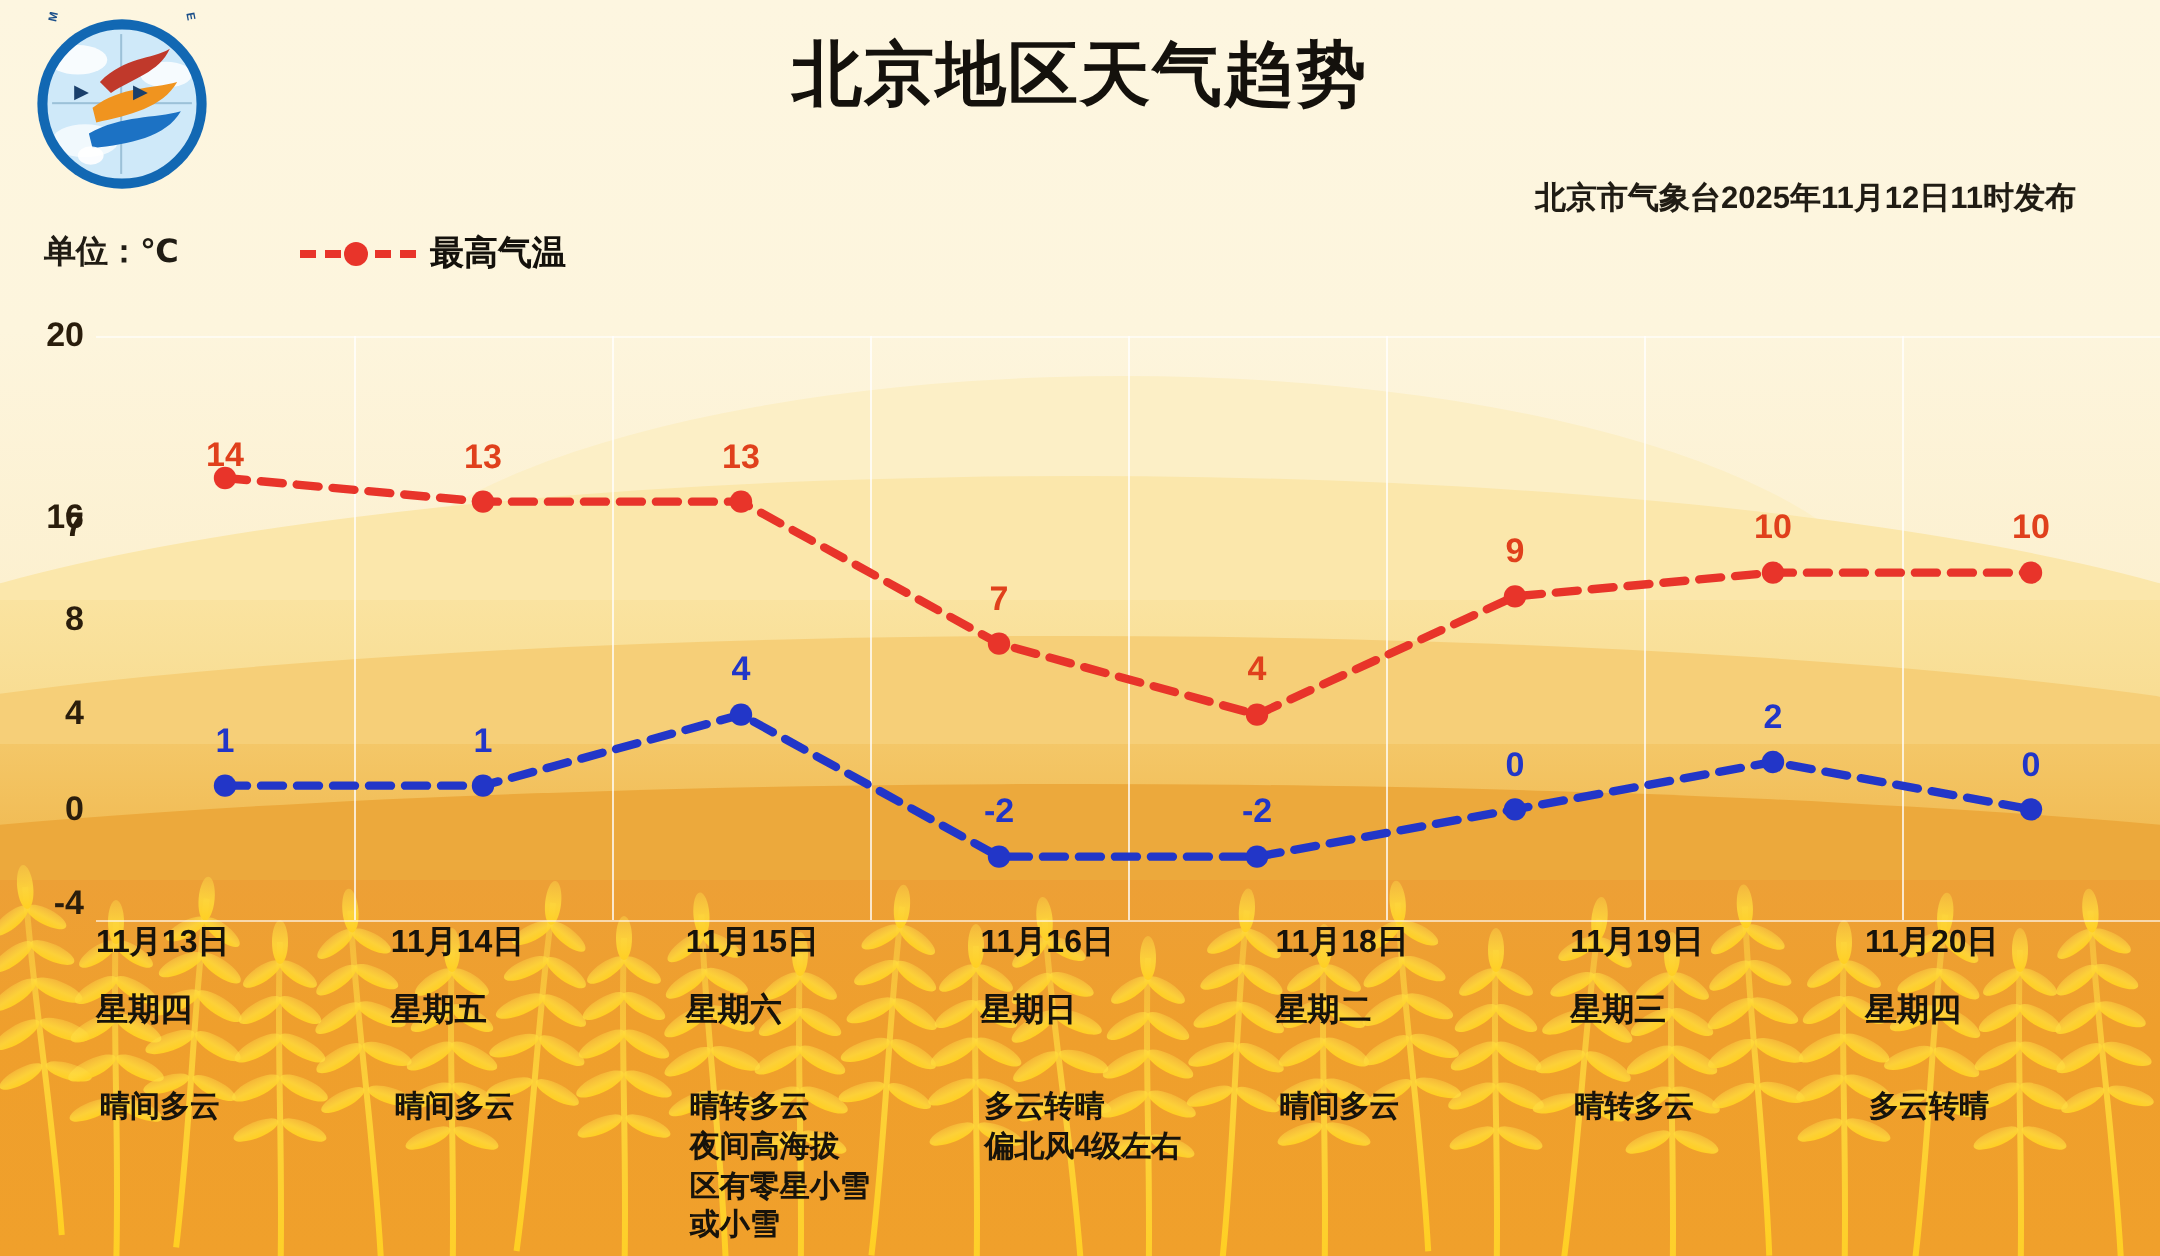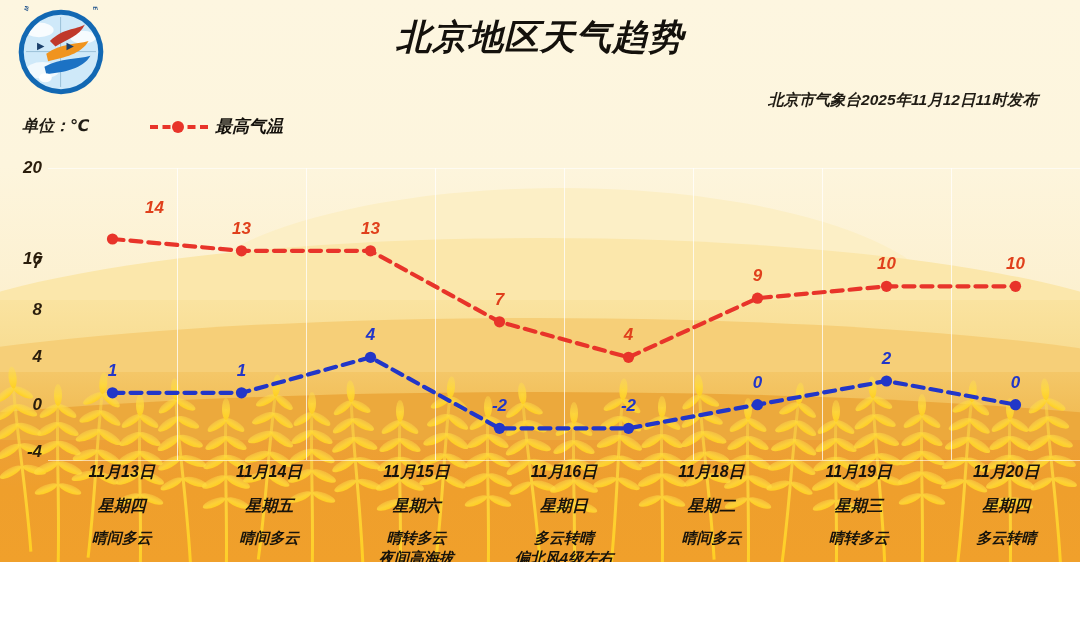--- a/index.html
+++ b/index.html
@@ -3,24 +3,23 @@
 <meta charset="utf-8">
 <style>
   * { box-sizing: border-box; margin: 0; padding: 0; }
   html, body {
     width: 1080px; height: 628px;
     font-family: "Liberation Sans", "DejaVu Sans", sans-serif;
     overflow: hidden;
   }
   #app {
     position: relative;
-    width: 1080px; height: 562px;
+    width: 1080px; height: 628px;
     background: #fdf6e3;
     overflow: hidden;
-    font-style: italic;
   }
 
   
   .bg { position: absolute; inset: 0; z-index: 0; }
   .sky {
     position: absolute; left: 0; right: 0; top: 0; height: 300px;
     background: linear-gradient(to bottom, #fdf6e0 0%, #fdf5dd 55%, #fcf0cf 100%);
   }
   .hill {
     position: absolute; left: 0; right: 0;
@@ -123,28 +122,28 @@
   }
   .pt-label.high { color: #e0401c; }
   .pt-label.low  { color: #2236c8; }
 
   
   .days {
     position: absolute; left: 48px; right: 0; top: 458px; height: 170px;
     display: flex; z-index: 6;
   }
   .day {
-    flex: 1 1 0; text-align: center;
+    flex: 1 1 0; 
     padding-top: 4px;
     color: #17130b;
   }
   .day-date { font-size: 16px; font-weight: bold; line-height: 1.25; }
   .day-week { font-size: 16px; font-weight: bold; margin-top: 14px; line-height: 1.25; }
   .day-cond {
-    font-size: 15px; font-weight: bold; margin-top: 12px;
+    font-size: 15px; font-weight: bold; margin-top: 28px;
     line-height: 1.32; white-space: pre-line;
     padding: 0 2px;
   }
 </style>
 </head>
 <body>
 
 <div id="app">
 
   <div class="bg">
@@ -303,21 +302,21 @@
         <circle cx="112.5" cy="392.8333333333333" r="5.6" fill="#2236c8"></circle>
         <circle cx="241.5" cy="392.8333333333333" r="5.6" fill="#2236c8"></circle>
         <circle cx="370.5" cy="357.33333333333337" r="5.6" fill="#2236c8"></circle>
         <circle cx="499.5" cy="428.3333333333333" r="5.6" fill="#2236c8"></circle>
         <circle cx="628.5" cy="428.3333333333333" r="5.6" fill="#2236c8"></circle>
         <circle cx="757.5" cy="404.6666666666667" r="5.6" fill="#2236c8"></circle>
         <circle cx="886.5" cy="381" r="5.6" fill="#2236c8"></circle>
         <circle cx="1015.5" cy="404.6666666666667" r="5.6" fill="#2236c8"></circle>
       </svg>
     <div id="label-layer">
-        <div class="pt-label high" style="left: 112.5px; top: 218px; margin-left: 42px;">14</div>
+        <div class="pt-label high" style="left: 112.5px; top: 238px;">14</div>
         <div class="pt-label high" style="left: 241.5px; top: 238.833px;">13</div>
         <div class="pt-label high" style="left: 370.5px; top: 238.833px;">13</div>
         <div class="pt-label high" style="left: 499.5px; top: 309.833px;">7</div>
         <div class="pt-label high" style="left: 628.5px; top: 345.333px;">4</div>
         <div class="pt-label high" style="left: 757.5px; top: 286.167px;">9</div>
         <div class="pt-label high" style="left: 886.5px; top: 274.333px;">10</div>
         <div class="pt-label high" style="left: 1015.5px; top: 274.333px;">10</div>
         <div class="pt-label low" style="left: 112.5px; top: 380.833px;">1</div>
         <div class="pt-label low" style="left: 241.5px; top: 380.833px;">1</div>
         <div class="pt-label low" style="left: 370.5px; top: 345.333px;">4</div>

